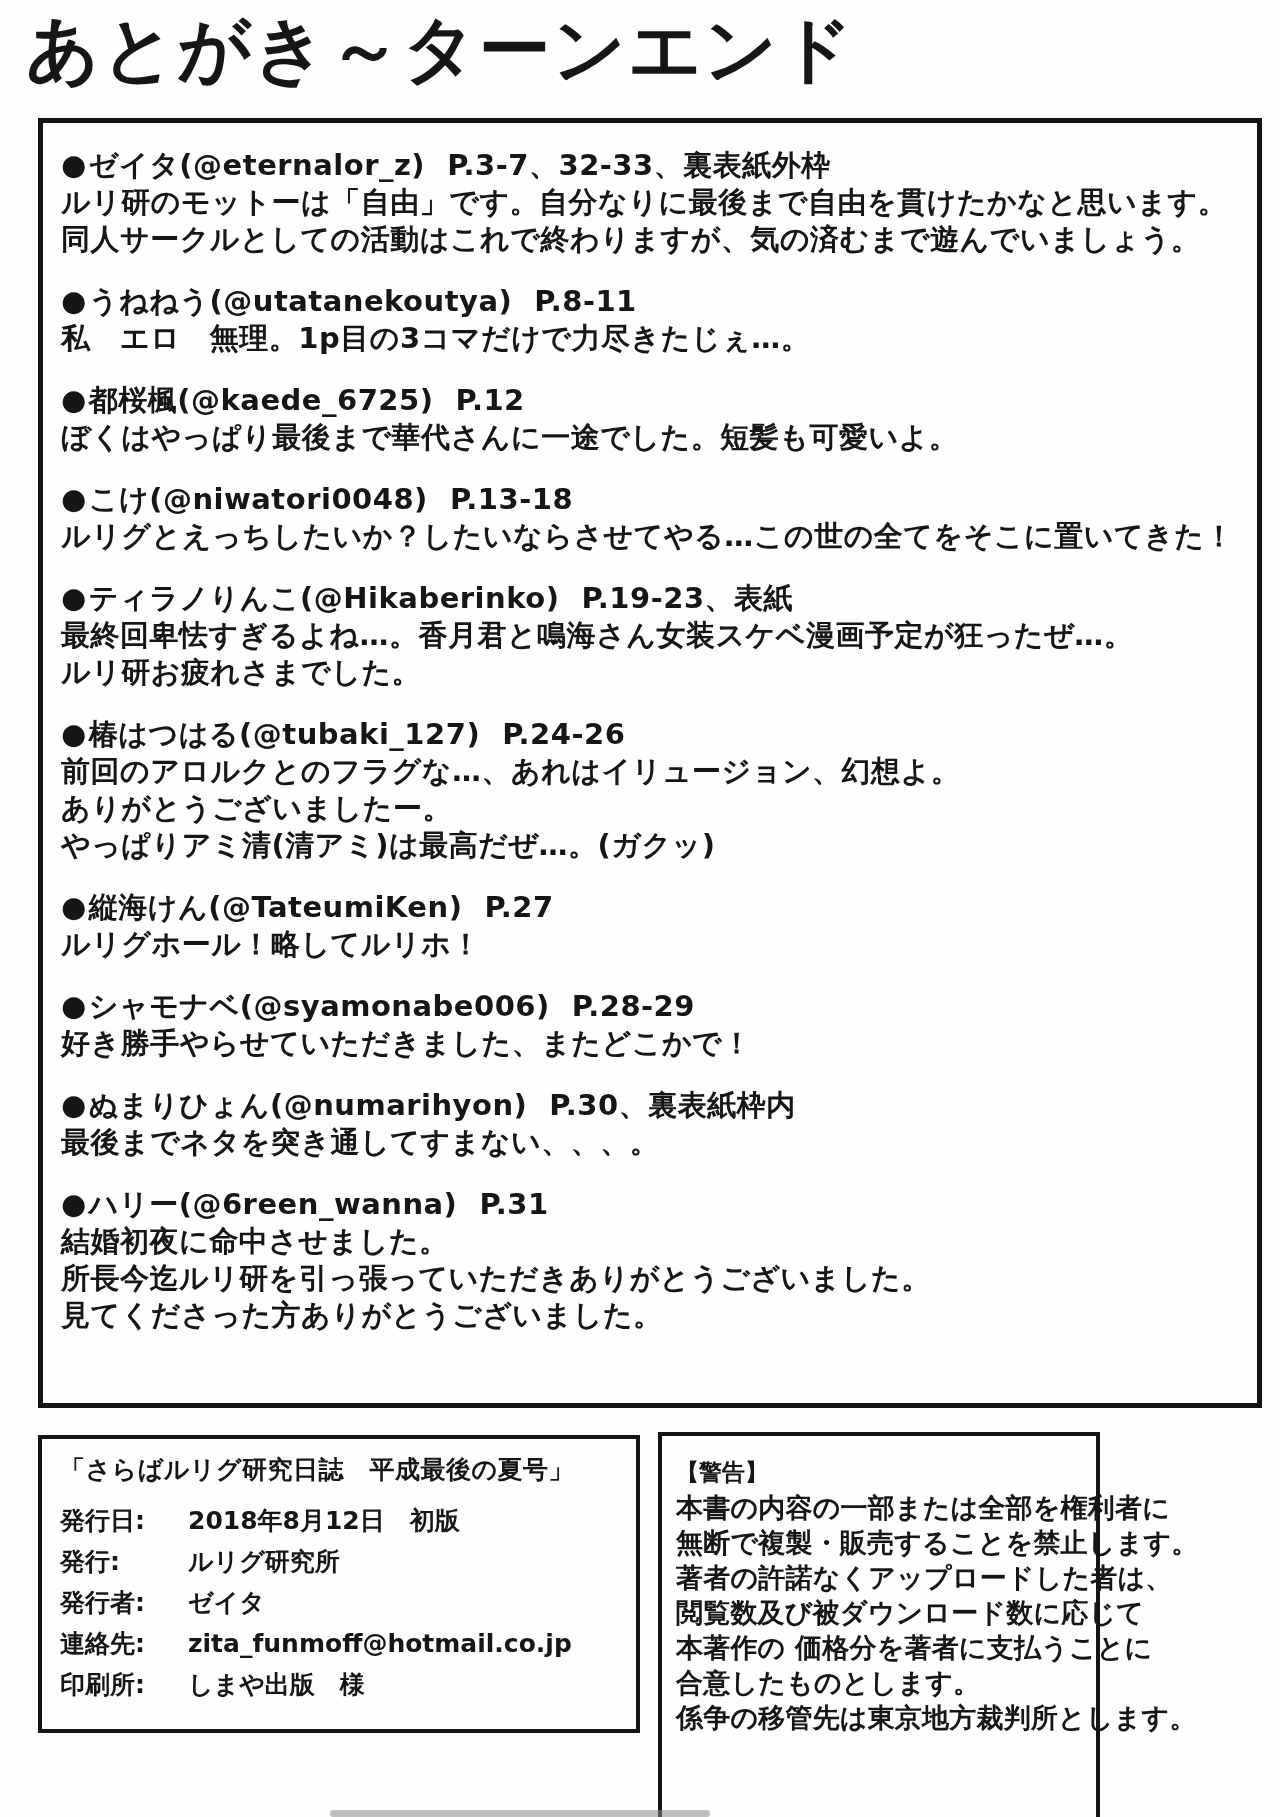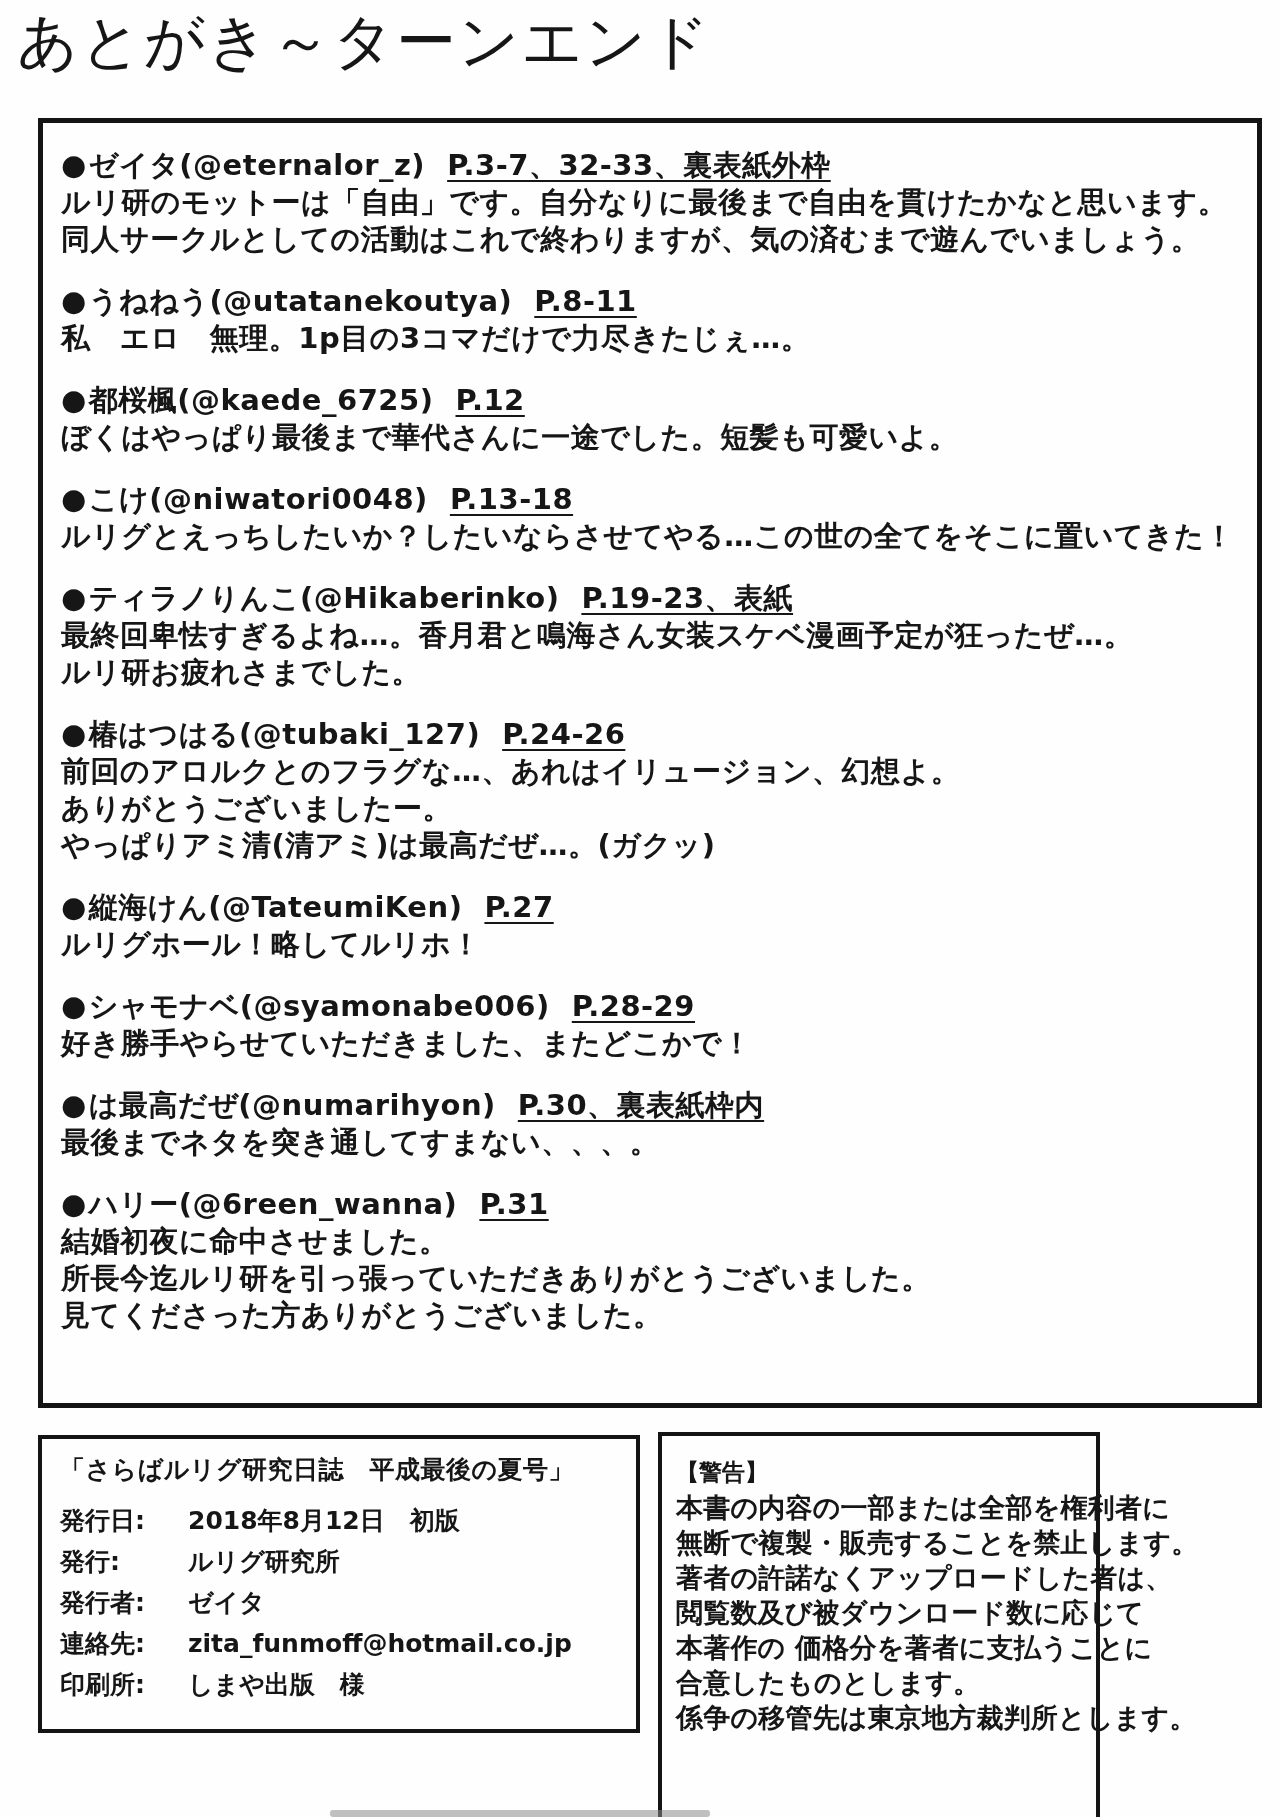--- a/index.html
+++ b/index.html
@@ -6,23 +6,23 @@
   body {
     width: 1280px; height: 1817px;
     background: #fefefe;
     color: #161616;
     font-family: "DejaVu Sans", "Liberation Sans", sans-serif;
     position: relative;
     overflow: hidden;
   }
   .page-title {
     position: absolute;
-    left: 17px; top: 2px;
-    font-size: 60px;
-    font-weight: 400;
+    left: 26px; top: 2px;
+    font-size: 72px;
+    font-weight: 700;
     letter-spacing: 2px;
     white-space: nowrap;
   }
   .main-box {
     position: absolute;
     left: 38px; top: 118px;
     width: 1224px; height: 1290px;
     border: 5px solid #141414;
     box-sizing: border-box;
     padding: 24px 16px 0 18px;
@@ -31,21 +31,20 @@
   .credit-header {
     font-size: 29px;
     font-weight: 800;
     line-height: 37px;
     white-space: nowrap;
     letter-spacing: 0.5px;
   }
   .bullet { margin-right: 2px; }
   .c-pages {
     margin-left: 22px;
-    text-decoration: underline;
     text-decoration-thickness: 2px;
     text-underline-offset: 5px;
     margin-top: 32px;
   }
   .c-line {
     font-size: 29px;
     font-weight: 700;
     line-height: 37px;
     white-space: nowrap;
     letter-spacing: 0.5px;
@@ -181,21 +180,21 @@
     <div class="credit-header">
       <span class="bullet">●</span><span>シャモナベ(@syamonabe006)</span><span class="c-pages">P.28-29</span>
     </div>
     <div>
           <div class="c-line">好き勝手やらせていただきました、またどこかで！</div>
         </div>
   </div>
 
   <div class="credit">
     <div class="credit-header">
-      <span class="bullet">●</span><span>は最高だぜ(@numarihyon)</span><span class="c-pages">P.30、裏表紙枠内</span>
+      <span class="bullet">●</span><span>ぬまりひょん(@numarihyon)</span><span class="c-pages">P.30、裏表紙枠内</span>
     </div>
     <div>
           <div class="c-line">最後までネタを突き通してすまない、、、。</div>
         </div>
   </div>
 
   <div class="credit">
     <div class="credit-header">
       <span class="bullet">●</span><span>ハリー(@6reen_wanna)</span><span class="c-pages">P.31</span>
     </div>

